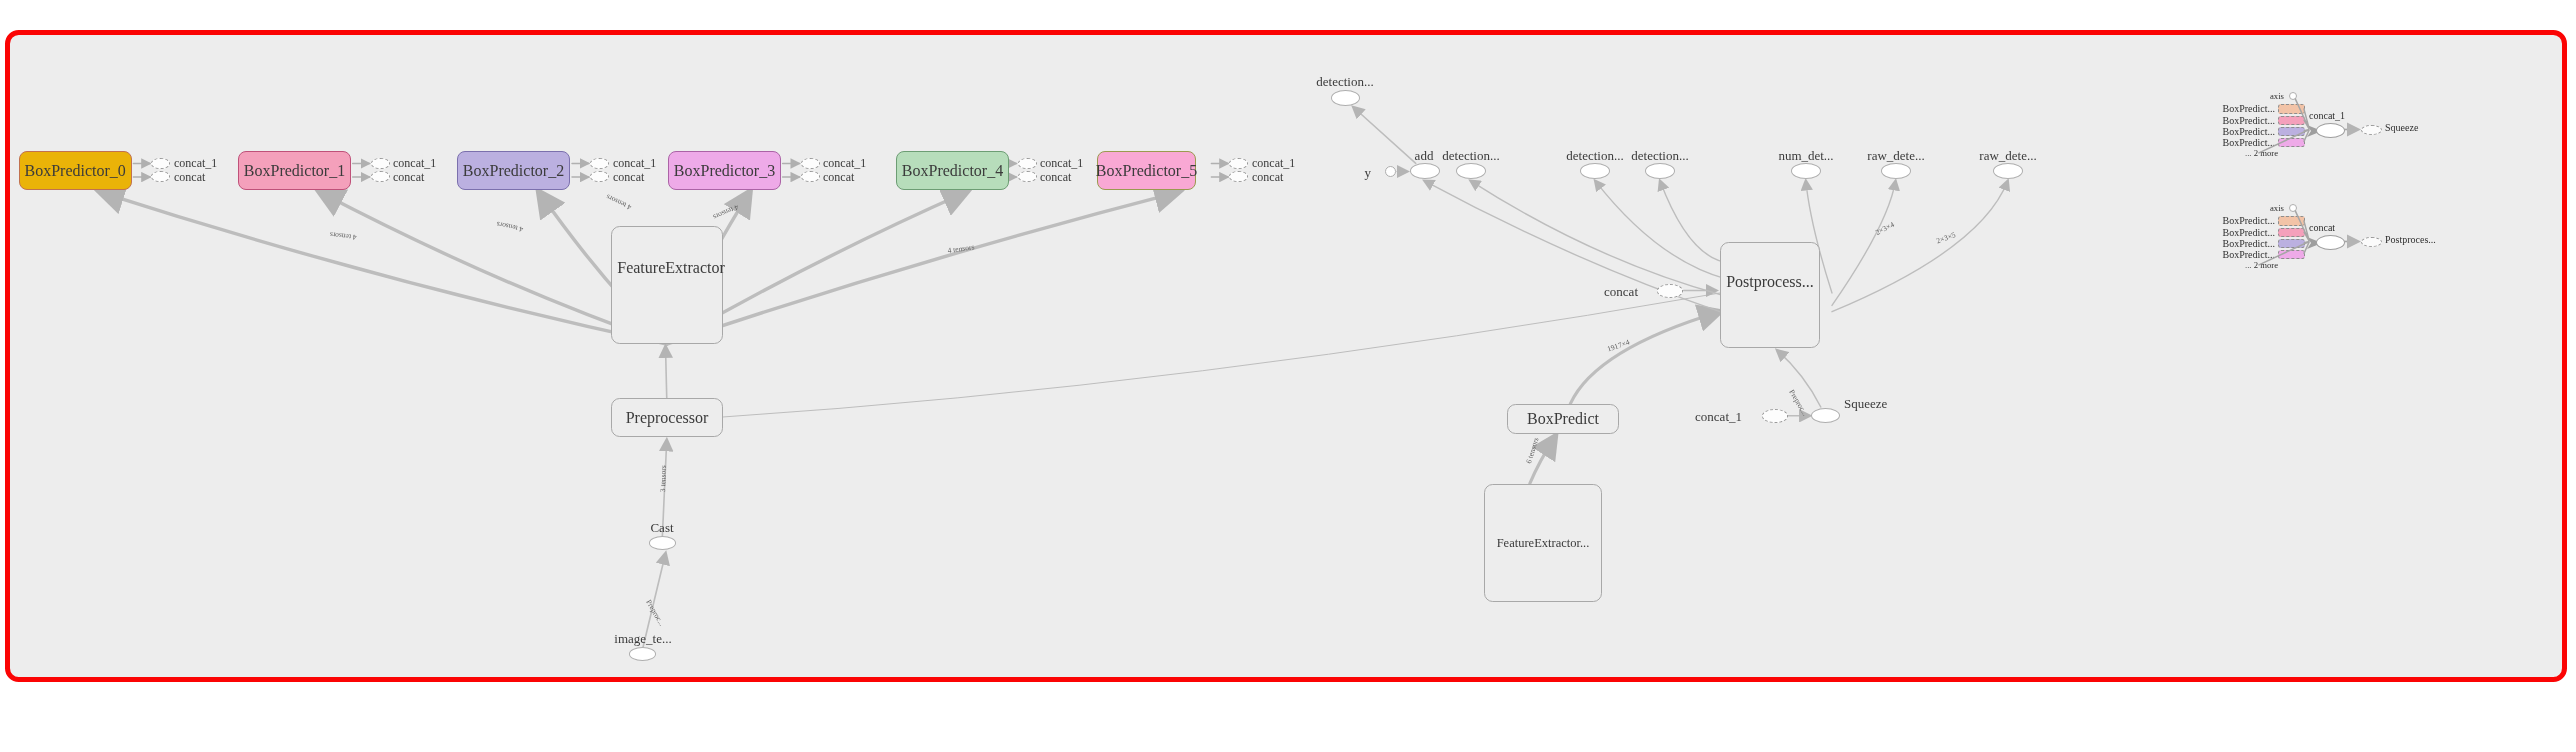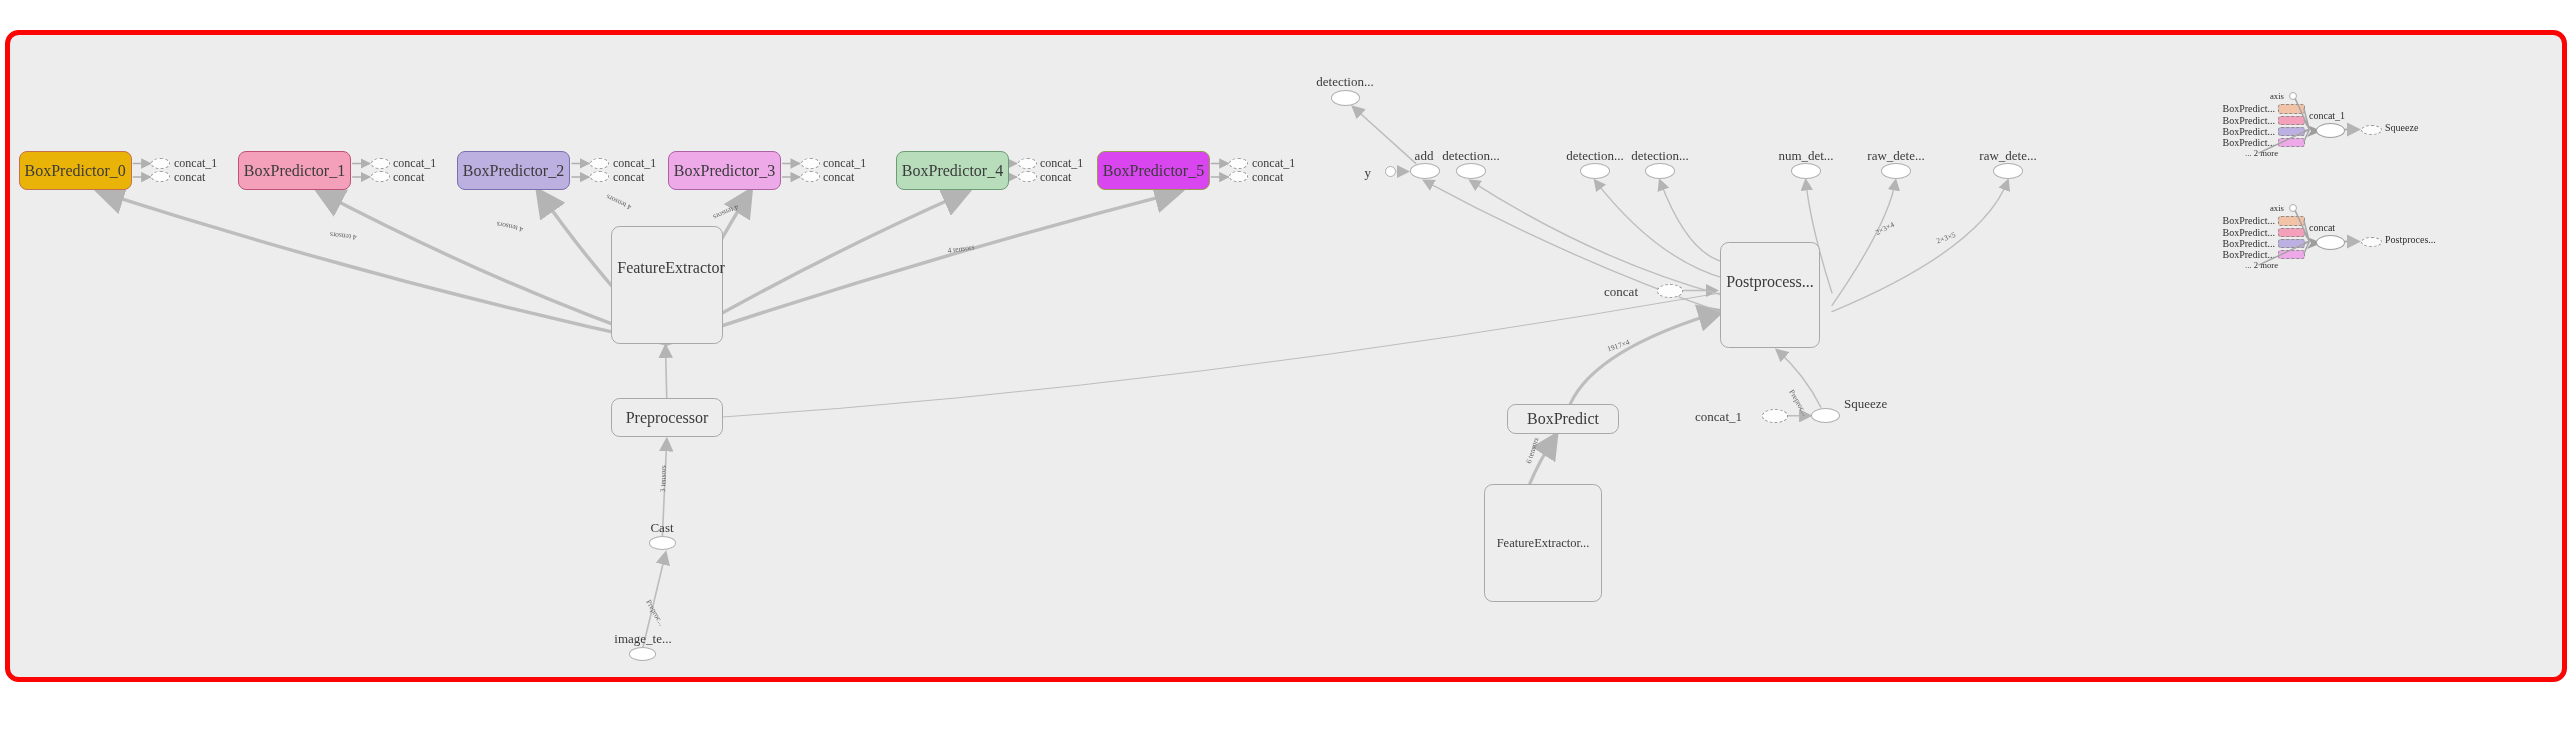--- a/index.html
+++ b/index.html
@@ -124,21 +124,21 @@
       <div class="gnode boxpred" style="left: 668px; top: 151px; width: 113px; background: rgb(238, 170, 232); border-color: rgb(171, 99, 166);">
         <span>BoxPredictor_3</span>
       </div>
       <div class="opnode dashed small" style="left: 801px; top: 158px; width: 18.7px; height: 10.6px;"></div>
       <div class="opnode dashed small" style="left: 801px; top: 171px; width: 18.7px; height: 10.6px;"></div>
       <div class="gnode boxpred" style="left: 885px; top: 151px; width: 113px; background: rgb(183, 221, 187); border-color: rgb(109, 157, 116); margin-left: 11px;">
         <span>BoxPredictor_4</span>
       </div>
       <div class="opnode dashed small" style="left: 1018px; top: 158px; width: 18.7px; height: 10.6px;"></div>
       <div class="opnode dashed small" style="left: 1018px; top: 171px; width: 18.7px; height: 10.6px;"></div>
-      <div class="gnode boxpred" style="left: 1097px; top: 151px; width: 113px; background: #d946ef; border-color: rgb(155, 154, 79);">
+      <div class="gnode boxpred" style="left: 1097px; top: 151px; width: 99px; background: #f9a8d4; border-color: rgb(155, 154, 79);">
         <span>BoxPredictor_5</span>
       </div>
       <div class="opnode dashed small" style="left: 1229px; top: 158px; width: 18.7px; height: 10.6px;"></div>
       <div class="opnode dashed small" style="left: 1229px; top: 171px; width: 18.7px; height: 10.6px;"></div>
       <div class="gnode metanode" style="left: 611px; top: 226px; width: 112px; height: 118px; align-items: flex-start;">
         <span style="margin-top: 32px; width: 100%; margin-left: 8px;">FeatureExtractor</span>
       </div>
       <div class="gnode metanode" style="left: 611px; top: 398px; width: 112px; height: 39px;">
         <span>Preprocessor</span>
       </div>

